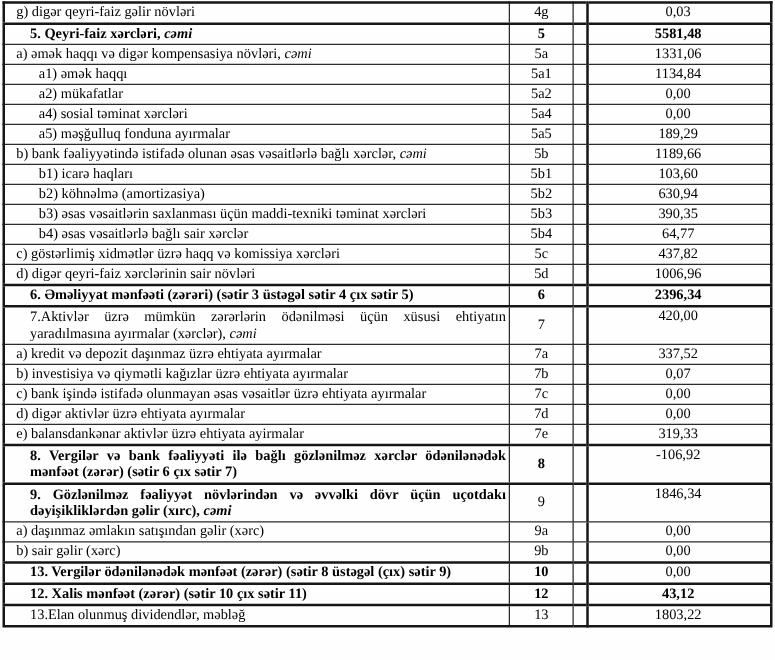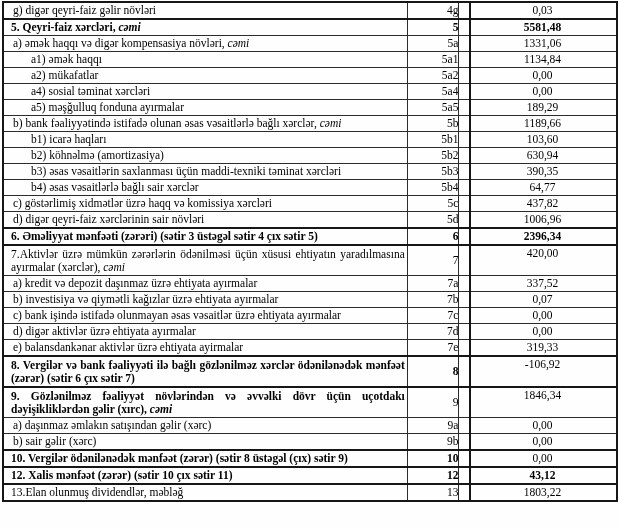--- a/index.html
+++ b/index.html
@@ -25,22 +25,22 @@
     height:13px;
     line-height:1.08;
     vertical-align:middle;
     overflow:hidden;
     white-space:nowrap;
   }
   col.label-col{width:399px;}
   col.code-col{width:51px;}
   col.spacer-col{width:11px;}
   col.value-col{width:145px;}
-  .c-label{padding-left:7px;}
-  .c-code{text-align:right;padding:1px 0;}
+  .c-label{padding-left:20px;}
+  .c-code{text-align:center;padding:1px 13px;}
   .c-spacer{border-left:1px solid #2b2b2b;border-right:2px solid #161616;}
   .c-value{text-align:center;padding-right:4px;border-left:2px solid #161616;}
   tr.major td{border-top:2px solid #161616;}
   tr:last-child td{border-bottom:2px solid #161616;}
   tr.twoline .c-label{white-space:normal;text-align:justify;}
   tr.twoline td{height:27px;}
   tr.twoline .c-value{vertical-align:top;padding-top:1px;}
   .ind1{padding-left:9px;}
   .ind2{padding-left:27px;}
   .b{font-weight:bold;}
@@ -202,21 +202,21 @@
           <td class="c-spacer"></td>
           <td class="c-value">0,00</td>
         </tr>
         <tr>
           <td class="c-label ind1">b) sair gəlir (xərc)</td>
           <td class="c-code">9b</td>
           <td class="c-spacer"></td>
           <td class="c-value">0,00</td>
         </tr>
         <tr class="major">
-          <td class="c-label ind0 b">10. Vergilər ödənilənədək mənfəət (zərər) (sətir 8 üstəgəl (çıx) sətir 9)</td>
+          <td class="c-label ind0 b">13. Vergilər ödənilənədək mənfəət (zərər) (sətir 8 üstəgəl (çıx) sətir 9)</td>
           <td class="c-code b">10</td>
           <td class="c-spacer"></td>
           <td class="c-value">0,00</td>
         </tr>
         <tr class="major">
           <td class="c-label ind0 b">12. Xalis mənfəət (zərər) (sətir 10 çıx sətir 11)</td>
           <td class="c-code b">12</td>
           <td class="c-spacer"></td>
           <td class="c-value b">43,12</td>
         </tr>

